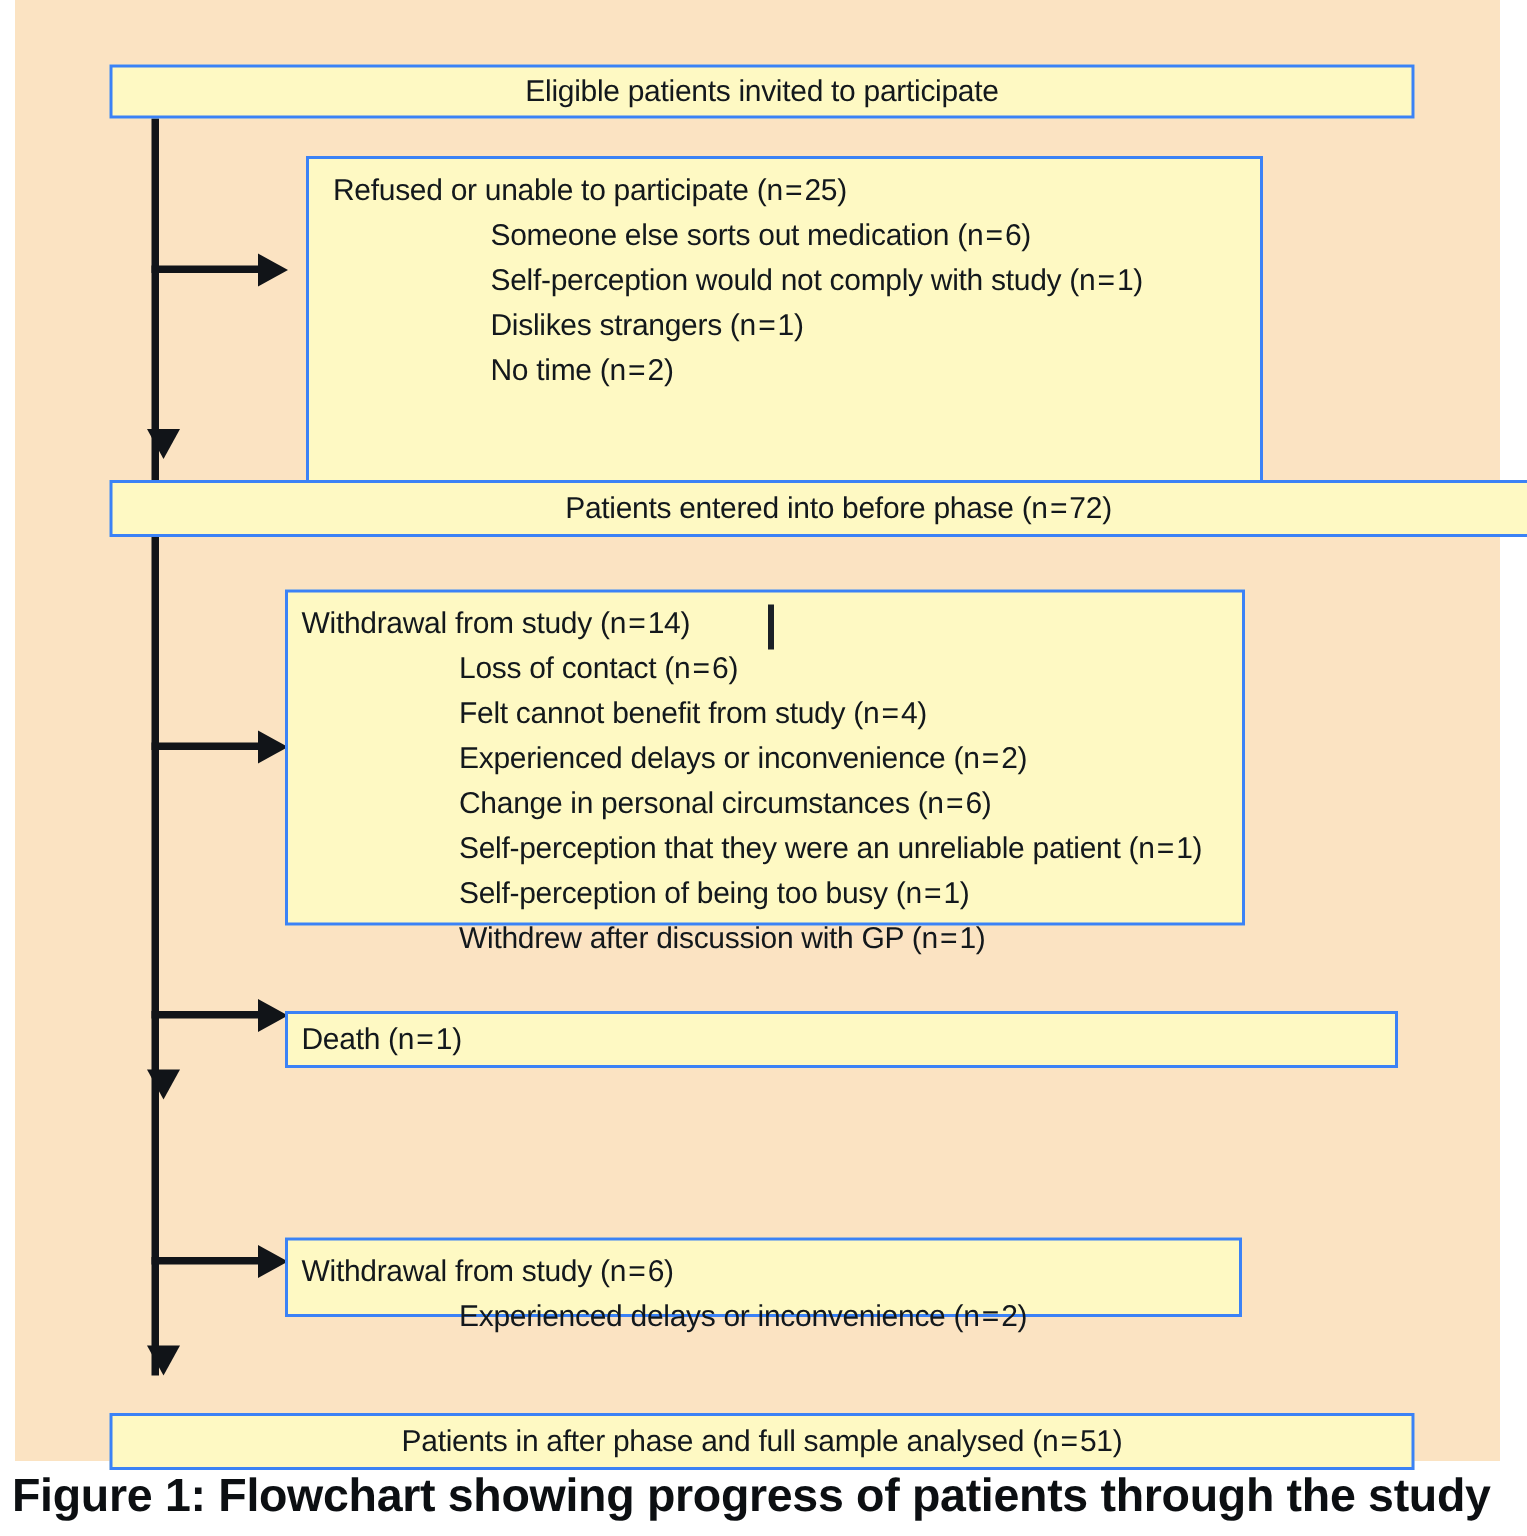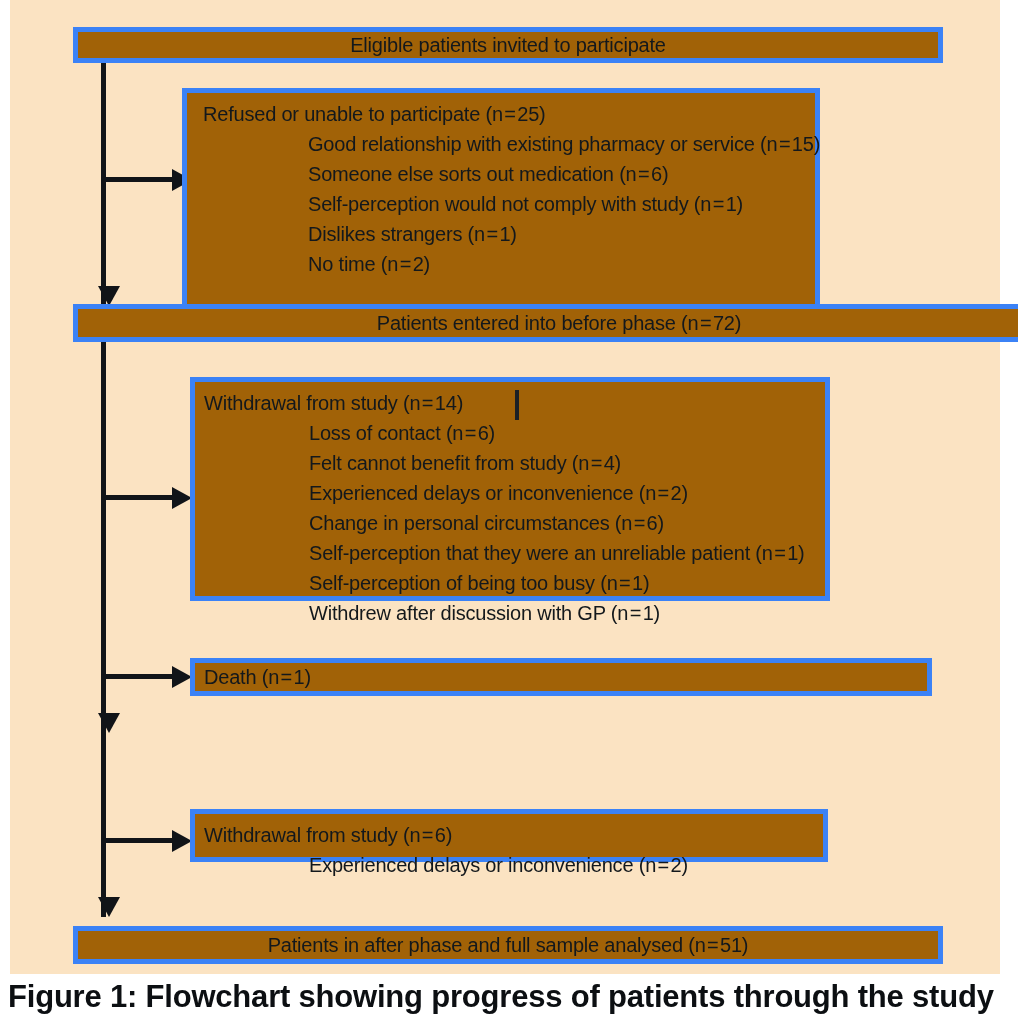--- a/index.html
+++ b/index.html
@@ -16,24 +16,25 @@
   }
   #panel{
     position:absolute;
     left:10px;top:0px;
     width:990px;height:974px;
     background:#fbe3c2;
   }
   
   .box{
     position:absolute;
-    background:#a16207;
-    border:5px solid #3b82f6;
+    background:#fef9c3;
+    border:2px solid #3b82f6;
     box-sizing:border-box;
     color:#13181c;
+    margin-top:16px;
   }
   .box .line{
     font-family:"Liberation Sans", sans-serif;
     font-size:20px;
     line-height:30px;
     white-space:nowrap;
     letter-spacing:-0.2px;
   }
   .box.center{
     display:flex;align-items:center;justify-content:center;
@@ -113,23 +114,22 @@
 
   <div class="hline" style="left:101px;top:838px;width:76px;"></div>
   <div class="arrow-right" style="left:172px;top:830px;"></div>
 
   <div class="arrow-down" style="left:98px;top:897px;"></div>
 
   <div class="box center" style="left:73px;top:27px;width:870px;height:36px;">
     <div class="line">Eligible patients invited to participate</div>
   </div>
 
-  <div class="box list" style="left:182px;top:88px;width:638px;height:236px;padding-left:16px;">
+  <div class="box list" style="left:204px;top:88px;width:638px;height:236px;padding-left:16px;">
     <div class="line head">Refused or unable to participate (n = 25)</div>
-    <div class="line sub">Good relationship with existing pharmacy or service (n = 15)</div>
     <div class="line sub">Someone else sorts out medication (n = 6)</div>
     <div class="line sub">Self-perception would not comply with study (n = 1)</div>
     <div class="line sub">Dislikes strangers (n = 1)</div>
     <div class="line sub">No time (n = 2)</div>
   </div>
 
   <div class="box center" style="left:73px;top:304px;width:972px;height:38px;">
     <div class="line">Patients entered into before phase (n = 72)</div>
   </div>
 

